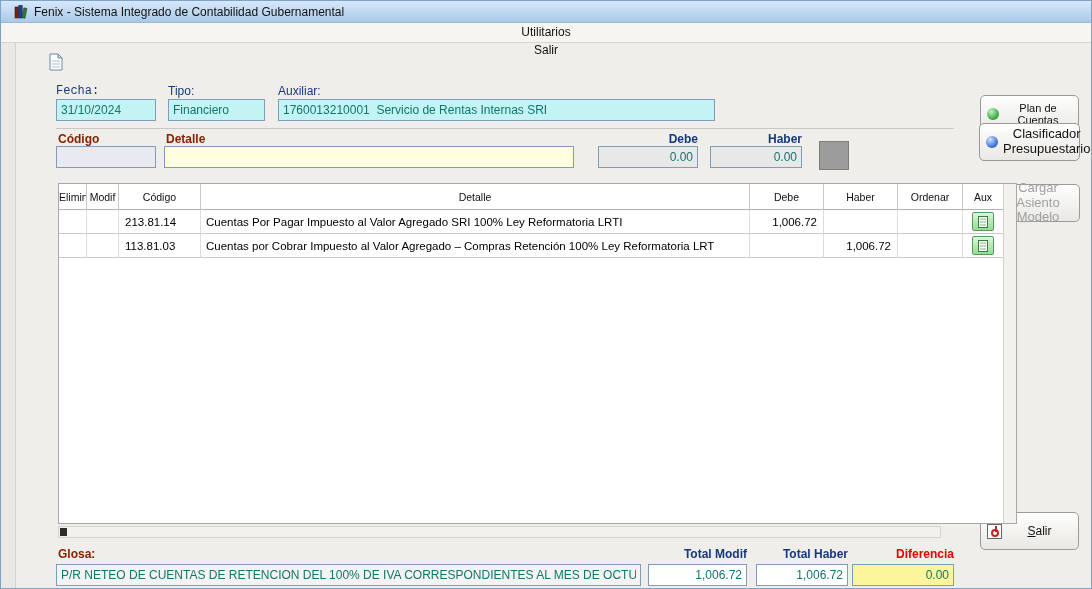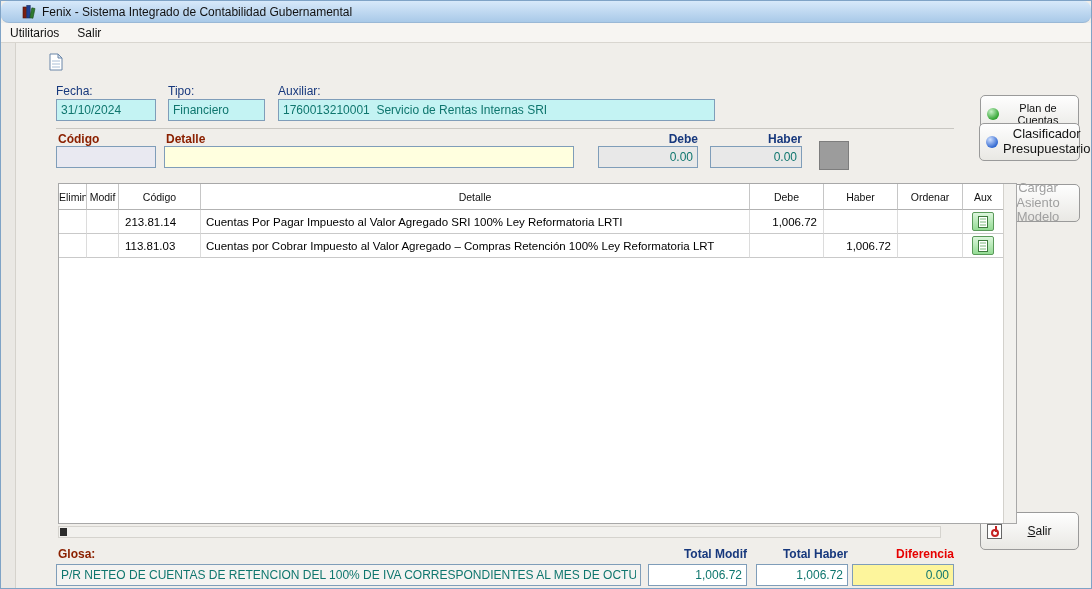--- a/index.html
+++ b/index.html
@@ -9,31 +9,30 @@
   .window {
     position:relative; width:1092px; height:589px;
     background:#f0eeea; border:1px solid #7fa3c6; overflow:hidden;
     font-family:"Liberation Sans", sans-serif;
   }
 
   
   .titlebar {
     position:absolute; left:0; top:0; right:0; height:22px;
     background:linear-gradient(var(--titlebar-start,#d7e9fa), var(--titlebar-end,#a9c9e8));
-    display:flex; align-items:center; gap:5px; padding-left:21px;
+    display:flex; align-items:center; gap:5px; padding-left:13px;
     border-bottom:1px solid #9ab8d6;
-    border-radius:8px;
   }
   .titlebar .title-text { font-size:12px; color:#111; }
 
   
   .menubar {
     position:absolute; left:0; top:22px; right:0; height:20px;
     background:#f7f5f2; border-bottom:1px solid #d9d6d0;
-    display:flex; align-items:center; font-size:12px;
+    display:flex; align-items:center; font-size:12px;flex-direction:column;
   }
   .menu-item { padding:2px 9px; cursor:default; color:#111; }
 
   
   .left-strip {
     position:absolute; left:0; top:42px; width:15px; bottom:0;
     background:#eae8e4; border-right:1px solid #d5d2cc;
   }
 
   .tool-icon {
@@ -167,21 +166,21 @@
   <div class="tool-icon">
     <svg width="16" height="18" viewBox="0 0 16 18">
       <path d="M2 1 L10 1 L14 5 L14 17 L2 17 Z" fill="#ffffff" stroke="#6b86a8" stroke-width="1"></path>
       <path d="M10 1 L10 5 L14 5 Z" fill="#dce6f2" stroke="#6b86a8" stroke-width="1"></path>
       <line x1="4" y1="8" x2="12" y2="8" stroke="#a9bed6" stroke-width="1"></line>
       <line x1="4" y1="11" x2="12" y2="11" stroke="#a9bed6" stroke-width="1"></line>
       <line x1="4" y1="14" x2="12" y2="14" stroke="#a9bed6" stroke-width="1"></line>
     </svg>
   </div>
 
-  <div class="lbl lbl-navy-plain" style="left:55px; top:83px;">Fecha:</div>
+  <div class="lbl lbl-navy-plain" style="left:55px; top:83px;font-family:Liberation Mono, monospace;">Fecha:</div>
   <input class="tfield cyan" style="left: 55px; top: 98px; width: 100px;" value="31/10/2024">
 
   <div class="lbl lbl-navy-plain" style="left:167px; top:83px;">Tipo:</div>
   <input class="tfield cyan" style="left: 167px; top: 98px; width: 97px;" value="Financiero">
 
   <div class="lbl lbl-navy-plain" style="left:277px; top:83px;">Auxiliar:</div>
   <input class="tfield cyan" style="left: 277px; top: 98px; width: 437px;" value="1760013210001  Servicio de Rentas Internas SRI">
 
   <div class="sep1"></div>
 

